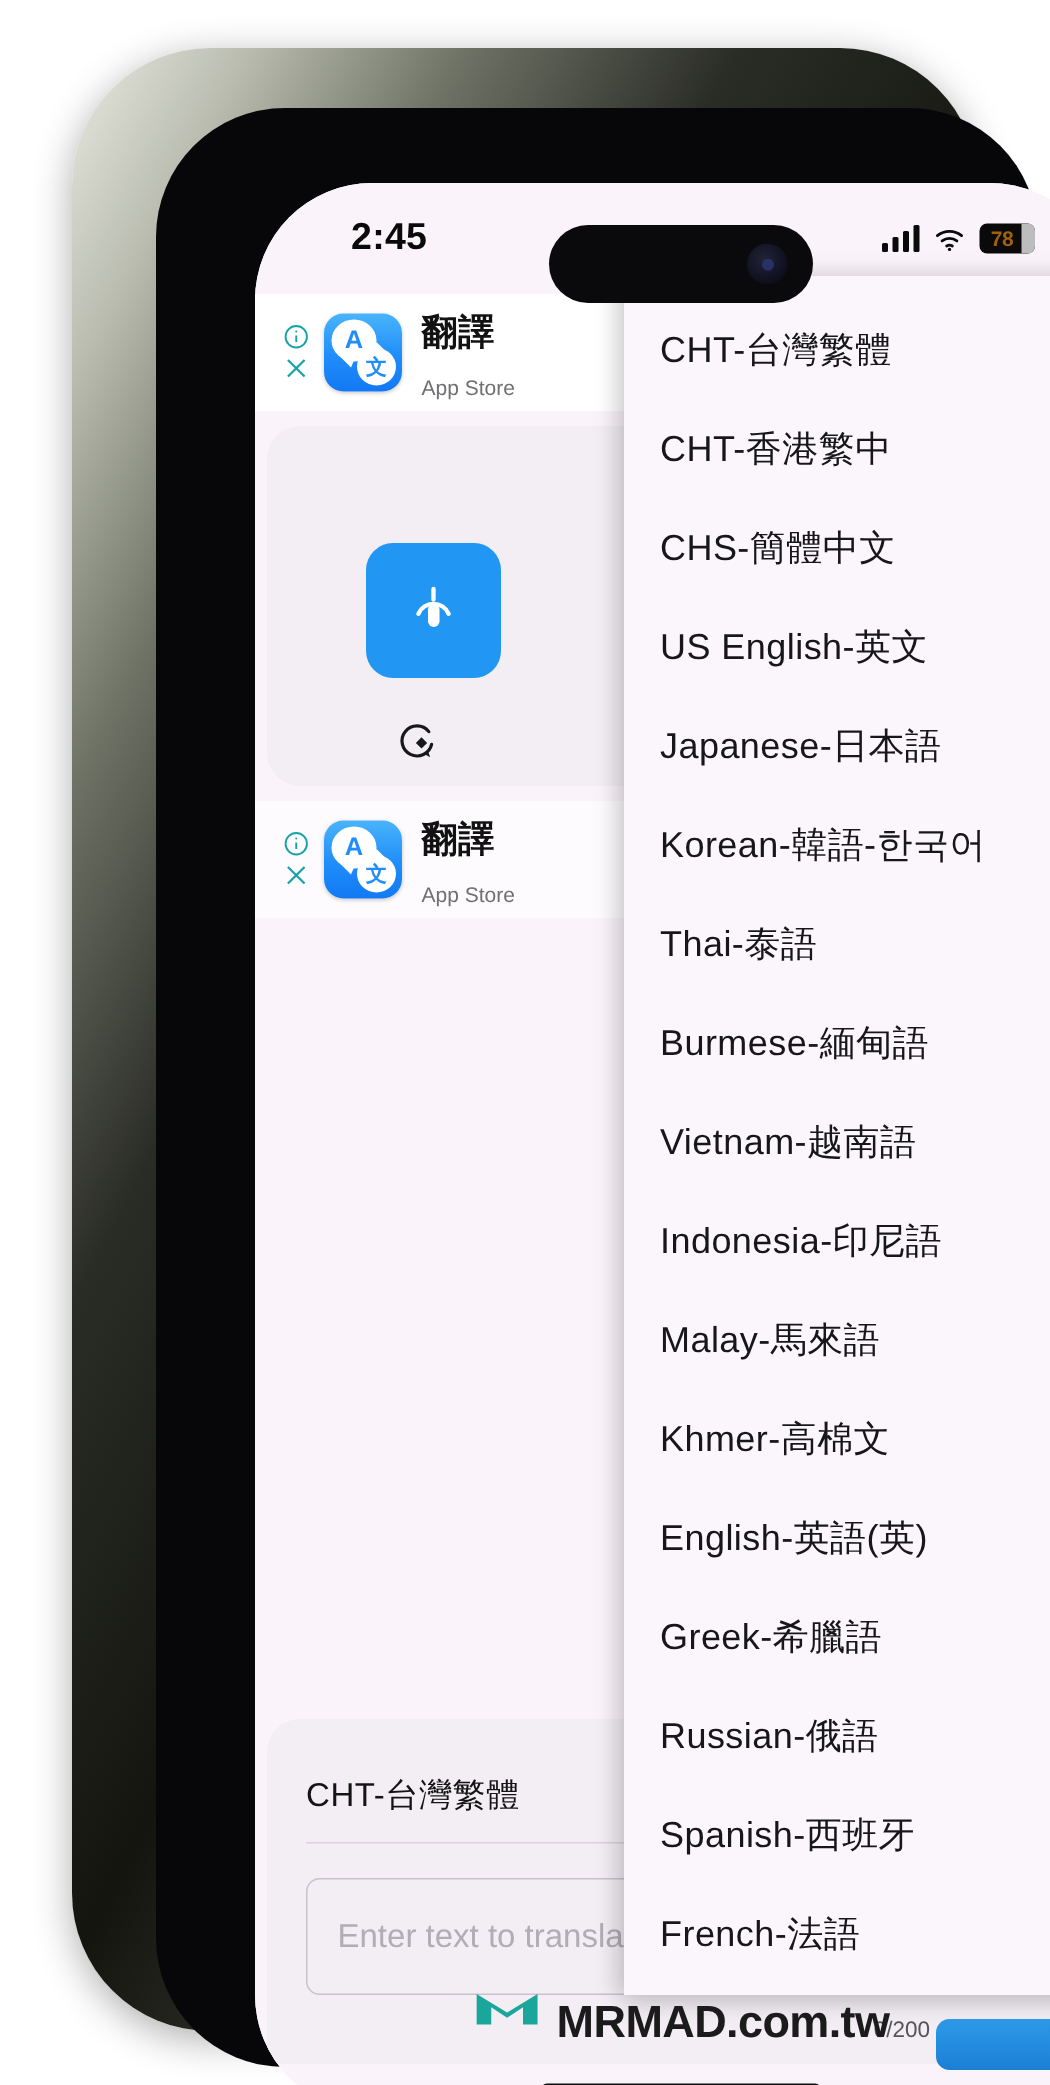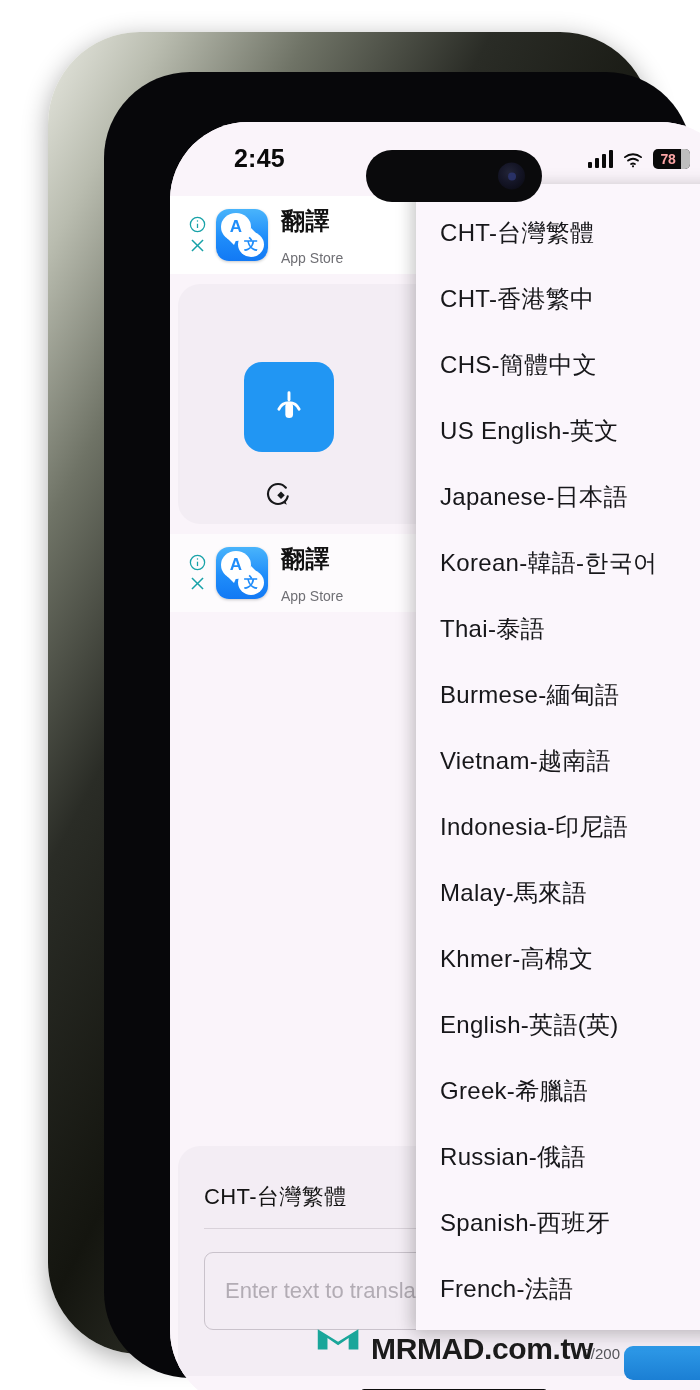--- a/index.html
+++ b/index.html
@@ -57,21 +57,21 @@
     border-radius:5px; background:#0a0a0a;
     display:flex; align-items:center; justify-content:center;
     overflow:hidden;
   }
   .batt::after {
     content:""; position:absolute; right:0; top:0; bottom:0; width:9px;
     background:#bdbdbd;
   }
   .batt span {
     position:relative; z-index:2; font-size:14px; font-weight:700;
-    color:#fca5a5; letter-spacing:-.3px; margin-right:7px;
+    color:#a16207; letter-spacing:-.3px; margin-right:7px;
   }
 
   
   .island {
     position:absolute; left:50%; top:28px; transform:translateX(-50%);
     width:176px; height:52px; border-radius:26px;
     background:#0a0a0c; z-index:40;
   }
   .island .lens {
     position:absolute; right:17px; top:50%; transform:translateY(-50%);

